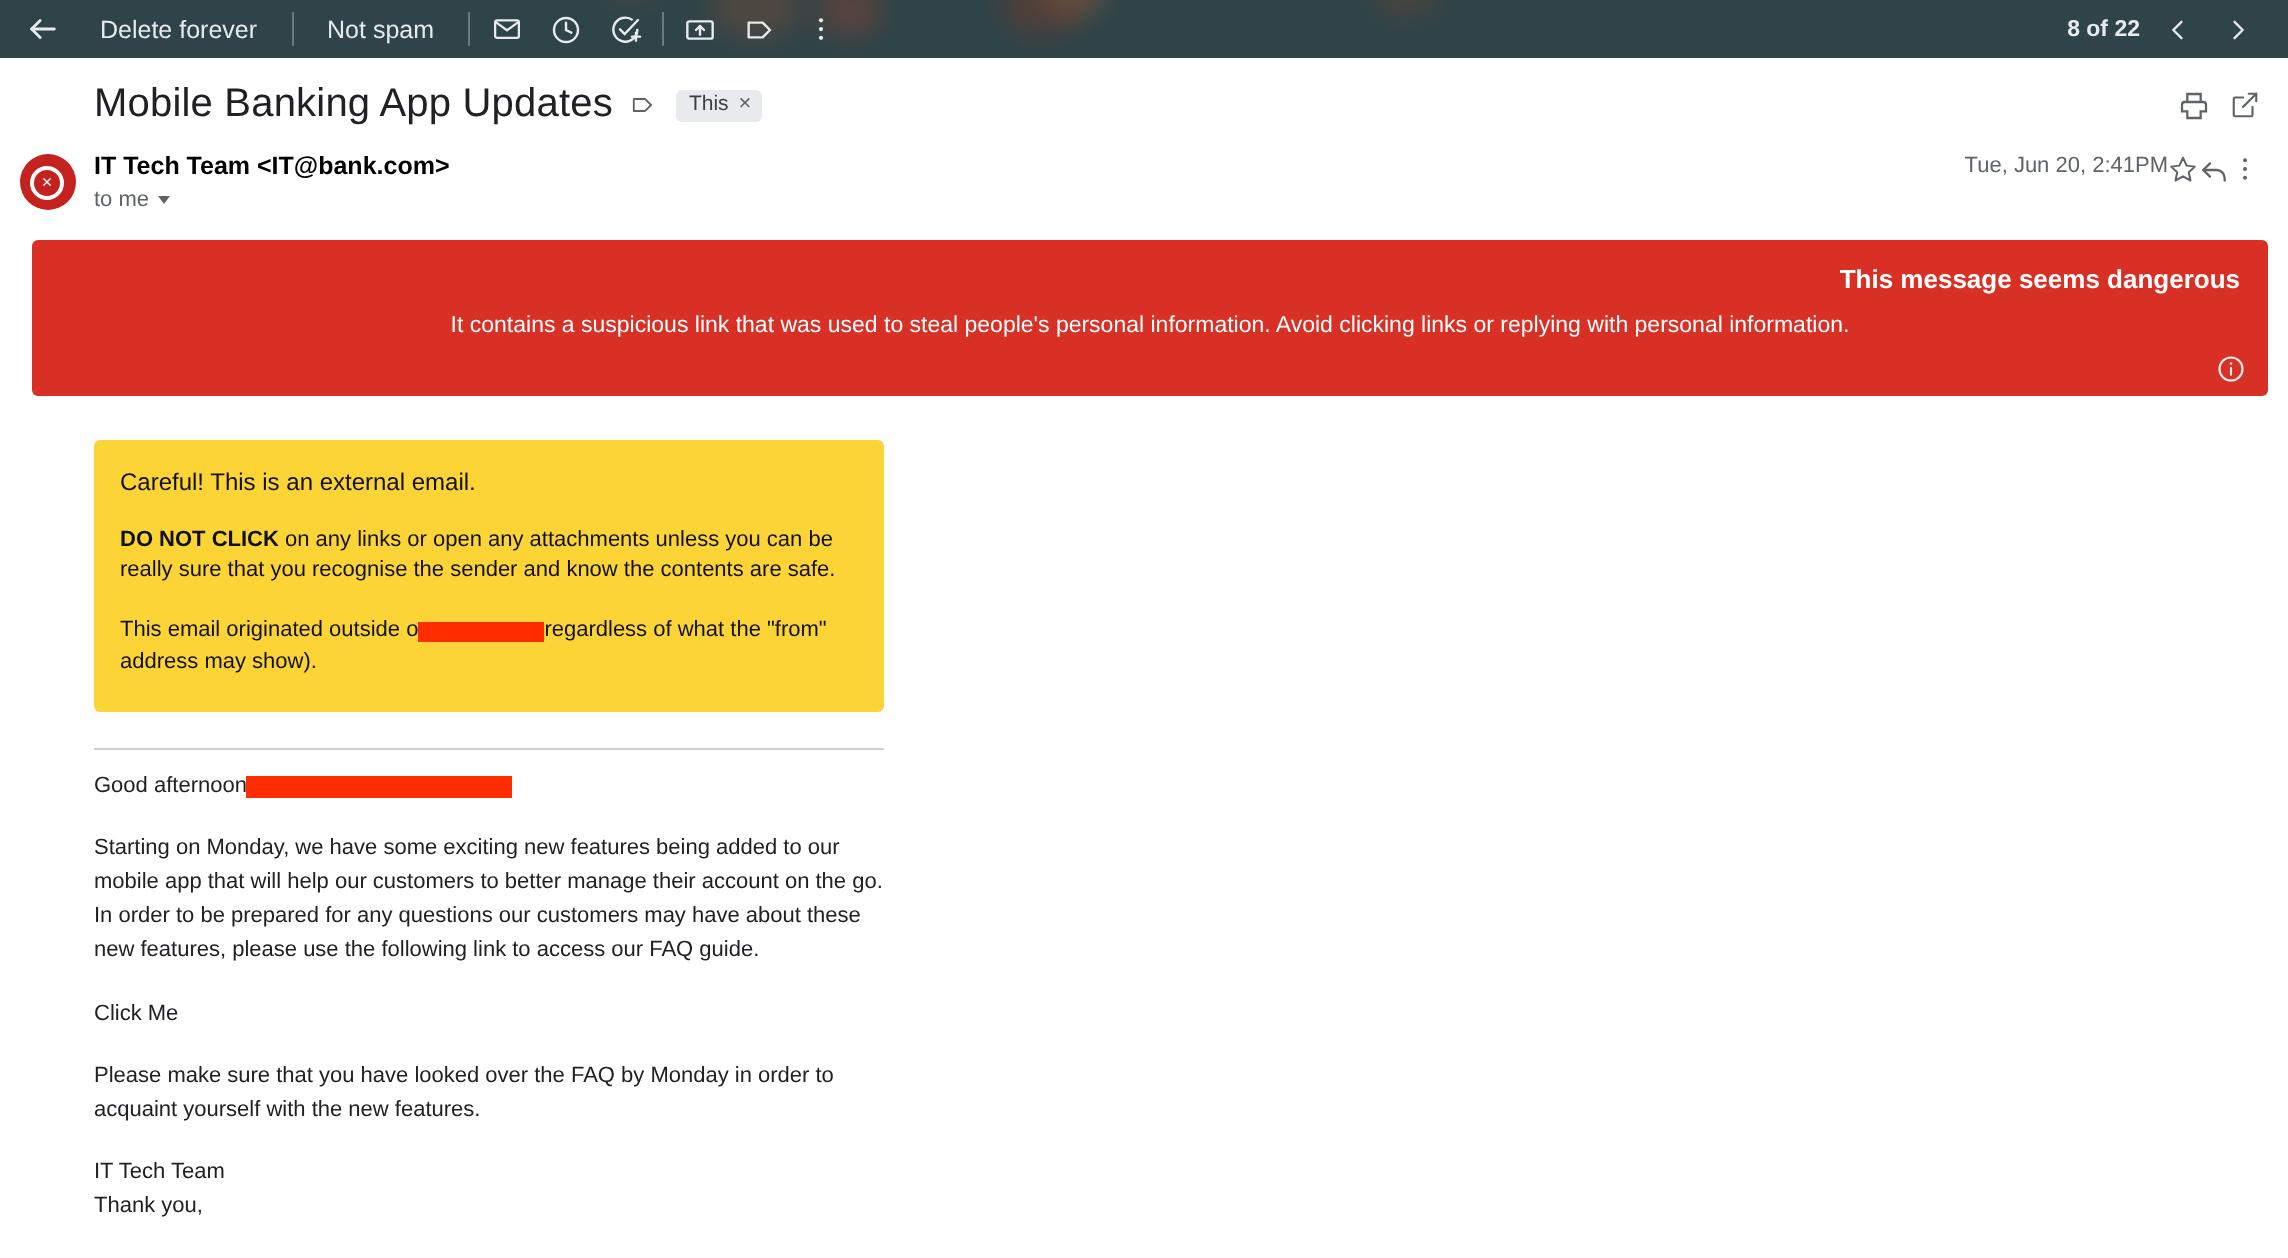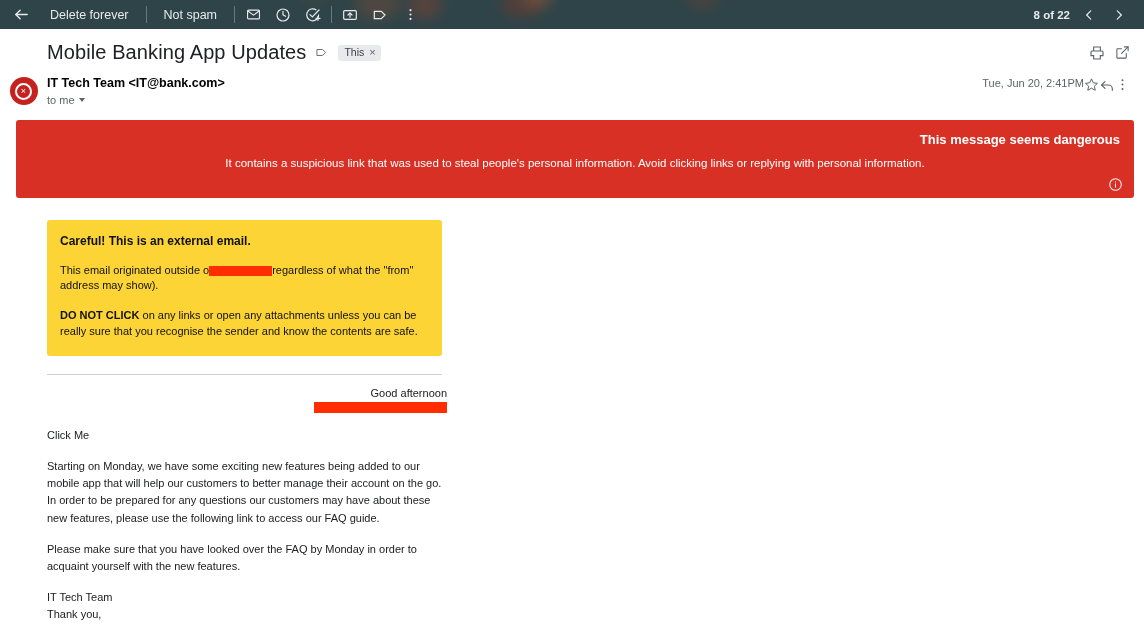--- a/index.html
+++ b/index.html
@@ -146,41 +146,41 @@
   
   .body-wrap { padding: 0 0 0 47px; }
   .external-box {
     margin-top: 22px;
     width: 395px;
     background: #fcd436;
     border-radius: 3px;
     padding: 14px 16px 16px 13px;
     color: #111111;
   }
-  .eb-title { font-size: 12px; font-weight: bold; margin-bottom: 15px; }
+  .eb-title { font-size: 12px; font-weight: normal; margin-bottom: 15px; }
   .eb-p { font-size: 11px; line-height: 1.45; margin: 0 0 14px 0; }
   .eb-p:last-child { margin-bottom: 0; }
   .eb-b { font-weight: bold; }
   .redact {
     display: inline-block;
     background: #ff2d00;
     vertical-align: text-bottom;
     height: 10px;
   }
   .redact-a { width: 63px; }
   .redact-b { width: 133px; height: 11px; }
 
   .divider {
     width: 395px; height: 1px; background: #cfcfcf;
     margin: 18px 0 10px 0;
   }
   .msg { font-size: 11px; color: #202124; line-height: 1.55; width: 400px; }
   .msg p { margin: 0 0 14px 0; }
   .msg .sig { margin: 0; }
-  .greet { display: flex; align-items: flex-end; flex-direction: column; }
+  .greet { display: flex; align-items: center; }
 </style>
 </head>
 <body>
 
 <div class="toolbar">
   <div class="toolbar-bg">
     <span class="blob b1"></span>
       <span class="blob b2"></span>
       <span class="blob b3"></span>
     <span class="blob b4"></span>
@@ -330,31 +330,31 @@
         <line x1="12" y1="11" x2="12" y2="16.5" stroke-linecap="round"></line>
         <circle cx="12" cy="7.6" r="1" fill="currentColor" stroke="none"></circle>
       </svg>
   </span>
 </div>
 
 <div class="body-wrap">
 
   <div class="external-box">
     <div class="eb-title">Careful! This is an external email.</div>
+    <p class="eb-p"><span class="eb-b">DO NOT CLICK</span><span> on any links or open any attachments unless you can be really sure that you recognise the sender and know the contents are safe.</span></p>
     <p class="eb-p"><span>This email originated outside o</span><span class="redact redact-a"></span><span>regardless of what the "from" address may show).</span></p>
-    <p class="eb-p"><span class="eb-b">DO NOT CLICK</span><span> on any links or open any attachments unless you can be really sure that you recognise the sender and know the contents are safe.</span></p>
   </div>
 
   <div class="divider"></div>
 
   <div class="msg">
     <p class="greet">
         <span>Good afternoon</span>
         <span class="redact redact-b"></span>
       </p>
+    <p>Starting on Monday, we have some exciting new features being added to our mobile app that will help our customers to better manage their account on the go. In order to be prepared for any questions our customers may have about these new features, please use the following link to access our FAQ guide.</p>
     <p>Click Me</p>
-    <p>Starting on Monday, we have some exciting new features being added to our mobile app that will help our customers to better manage their account on the go. In order to be prepared for any questions our customers may have about these new features, please use the following link to access our FAQ guide.</p>
     <p>Please make sure that you have looked over the FAQ by Monday in order to acquaint yourself with the new features.</p>
     <p class="sig">IT Tech Team</p>
     <p class="sig">Thank you,</p>
   </div>
 
 </div>
 
 </body></html>

